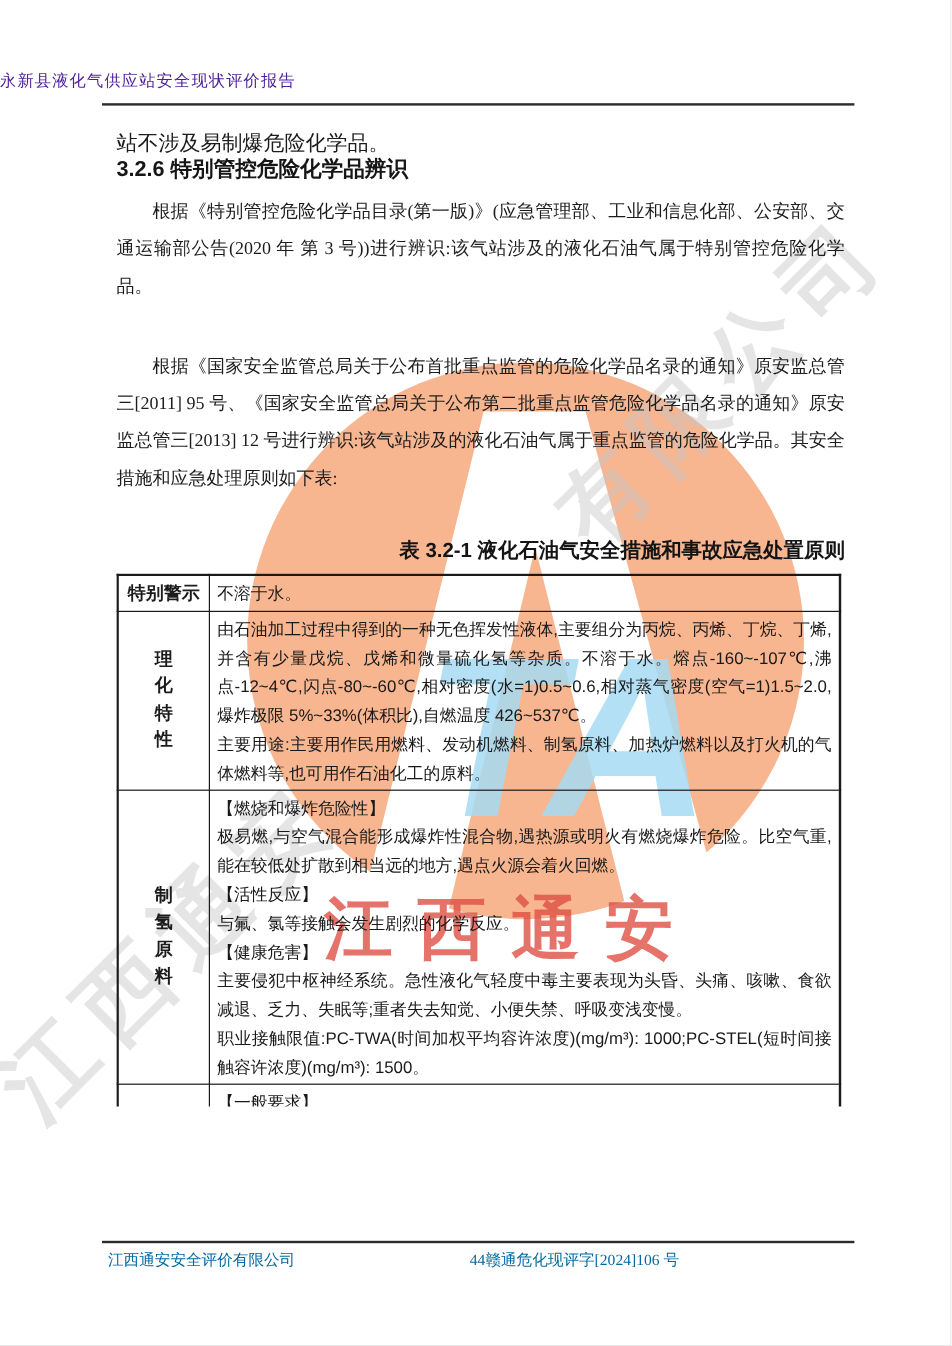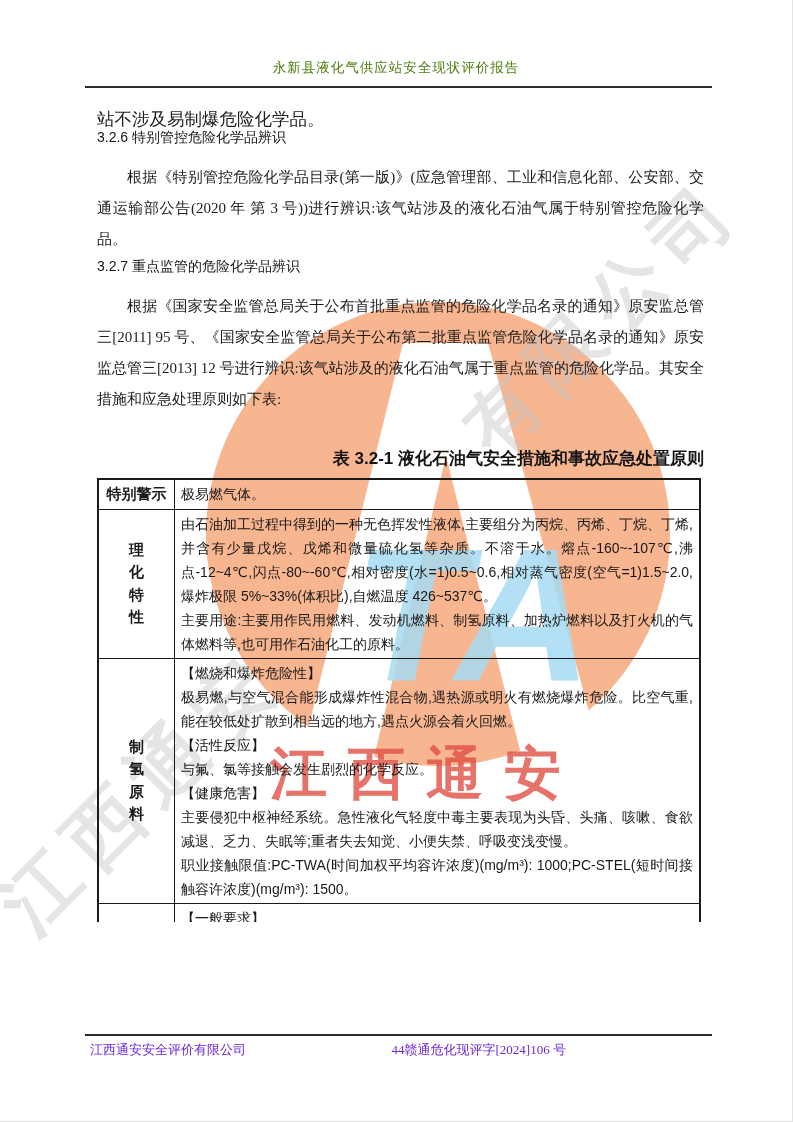--- a/index.html
+++ b/index.html
@@ -3,37 +3,37 @@
 <meta charset="utf-8">
 <style>
   html,body{margin:0;padding:0;background:#ffffff;}
   .page{
     position:relative;width:793px;height:1122px;background:#ffffff;
     overflow:hidden;color:#1c1c1c;
     font-family:"Liberation Serif","DejaVu Serif",serif;
     border-right:1px solid #e3e3e3;border-bottom:1px solid #e3e3e3;box-sizing:border-box;
   }
   
-  .header-title{position:absolute;top:59px;left:0;width:100%;text-align:center;
-    font-size:13.5px;letter-spacing:1px;color:#4d7c0f;}
+  .header-title{position:absolute;top:59px;left:0;width:100%;
+    font-size:13.5px;letter-spacing:1px;color:#4c1d95;}
   .header-rule{position:absolute;top:86px;left:85px;width:627px;height:2px;background:#2b2b2b;}
   
   .wm-layer{position:absolute;inset:0;z-index:0;pointer-events:none;}
   .wm-logo{position:absolute;left:203px;top:298px;opacity:.78;}
   .wm-red{position:absolute;left:270px;top:736px;font-size:57px;font-weight:bold;
     letter-spacing:21px;color:rgba(223,80,68,.8);font-family:"Liberation Serif",serif;white-space:nowrap;}
   .wm-gray{position:absolute;font-family:"Liberation Sans",sans-serif;font-weight:bold;
     color:rgba(198,198,198,.45);white-space:nowrap;transform-origin:left center;}
   .wm-gray-1{left:478px;top:392px;font-size:74px;letter-spacing:14px;transform:rotate(-45deg);}
   .wm-gray-2{left:15px;top:868px;font-size:76px;letter-spacing:14px;transform:rotate(-45deg);}
   
   .main{position:absolute;left:97px;top:0;width:607px;height:100%;z-index:1;}
   .intro{position:absolute;top:104px;left:0;margin:0;font-size:17.5px;line-height:31px;}
   .sec-heading{position:absolute;left:0;margin:0;font-family:"Liberation Sans","DejaVu Sans",sans-serif;
-    font-size:14px;font-weight:normal;color:#161616;white-space:nowrap;}
+    font-size:18px;font-weight:bold;color:#161616;white-space:nowrap;}
   .h326{top:129px;} .h327{top:258px;}
   .para{position:absolute;left:0;width:607px;margin:0;font-size:15px;line-height:31px;
     text-align:justify;text-indent:2em;}
   .p326{top:162px;} .p327{top:291px;}
   .table-caption{position:absolute;top:447px;left:0;width:607px;text-align:right;
     font-family:"Liberation Sans","DejaVu Sans",sans-serif;font-weight:bold;font-size:17px;color:#141414;}
   
   .table-clip{position:absolute;top:478px;left:0;width:606px;height:444px;overflow:hidden;}
   table.safety{border-collapse:collapse;width:604px;table-layout:fixed;border:2px solid #1a1a1a;background:transparent;}
   table.safety td{border:1px solid #1a1a1a;background:transparent;}
@@ -41,21 +41,21 @@
     font-family:"Liberation Sans","DejaVu Sans",sans-serif;font-weight:bold;font-size:15px;padding:0;}
   .vlabel{width:1.15em;margin:0 auto;line-height:1.5;word-break:break-all;}
   .content-cell{padding:2px 6px;font-size:14px;line-height:24px;text-align:justify;
     white-space:pre-line;vertical-align:middle;
     font-family:"Liberation Sans","DejaVu Sans",sans-serif;color:#191919;}
   tr.r0{height:30px;} tr.r1{height:139px;} tr.r2{height:241px;} tr.r3{height:166px;}
   tr.r1 .content-cell,tr.r2 .content-cell,tr.r3 .content-cell{vertical-align:top;}
   
   .footer-rule{position:absolute;top:1034px;left:85px;width:627px;height:2px;background:#2b2b2b;z-index:2;}
   .footer-row{position:absolute;top:1041px;left:90px;width:616px;display:flex;align-items:baseline;
-    font-size:13px;color:#6d28d9;z-index:2;}
+    font-size:13px;color:#0369a1;z-index:2;}
   .footer-left{flex:1;text-align:left;}
   .footer-center{flex:0 0 auto;text-align:left;}
   .footer-right{flex:1;}
 </style>
 </head>
 <body>
 
 <div class="page">
 
   <div class="wm-layer">
@@ -71,31 +71,30 @@
 
   <div class="header-title">永新县液化气供应站安全现状评价报告</div>
   <div class="header-rule"></div>
 
   <div class="main">
     <p class="intro">站不涉及易制爆危险化学品。</p>
 
     <h3 class="sec-heading h326">3.2.6 特别管控危险化学品辨识</h3>
     <p class="para p326">根据《特别管控危险化学品目录(第一版)》(应急管理部、工业和信息化部、公安部、交通运输部公告(2020 年 第 3 号))进行辨识:该气站涉及的液化石油气属于特别管控危险化学品。</p>
 
-    <h3 class="sec-heading h327">3.2.7 重点监管的危险化学品辨识</h3>
     <p class="para p327">根据《国家安全监管总局关于公布首批重点监管的危险化学品名录的通知》原安监总管三[2011] 95 号、《国家安全监管总局关于公布第二批重点监管危险化学品名录的通知》原安监总管三[2013] 12 号进行辨识:该气站涉及的液化石油气属于重点监管的危险化学品。其安全措施和应急处理原则如下表:</p>
 
     <div class="table-caption">表 3.2-1  液化石油气安全措施和事故应急处置原则</div>
 
     <div class="table-clip">
       <table class="safety">
         <tbody>
             <tr class="r0">
           <td class="label-cell">特别警示</td>
-          <td class="content-cell">极易燃气体。</td>
+          <td class="content-cell">不溶于水。</td>
         </tr>
         <tr class="r1">
           <td class="label-cell">
             <div class="vlabel">理化特性</div>
           </td>
           <td class="content-cell">由石油加工过程中得到的一种无色挥发性液体,主要组分为丙烷、丙烯、丁烷、丁烯,并含有少量戊烷、戊烯和微量硫化氢等杂质。不溶于水。熔点-160~-107℃,沸点-12~4℃,闪点-80~-60℃,相对密度(水=1)0.5~0.6,相对蒸气密度(空气=1)1.5~2.0,爆炸极限 5%~33%(体积比),自燃温度 426~537℃。
 主要用途:主要用作民用燃料、发动机燃料、制氢原料、加热炉燃料以及打火机的气体燃料等,也可用作石油化工的原料。</td>
         </tr>
         <tr class="r2">
           <td class="label-cell">

